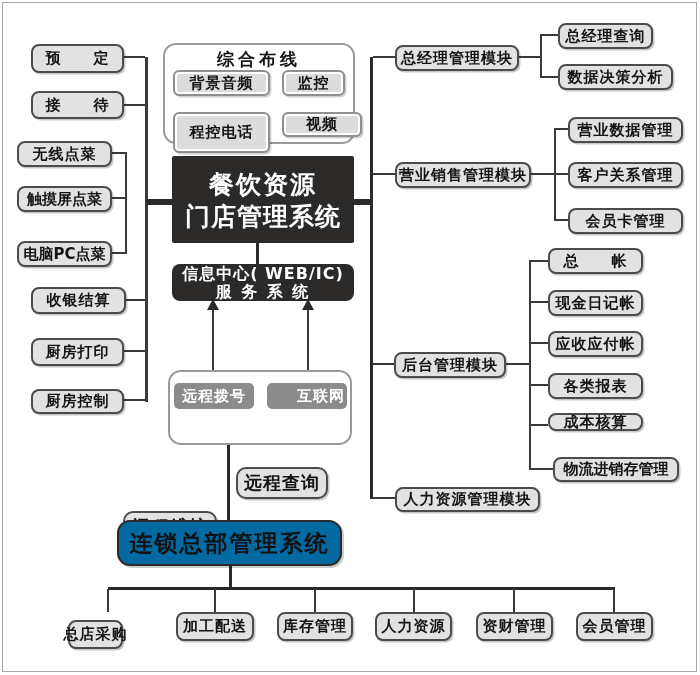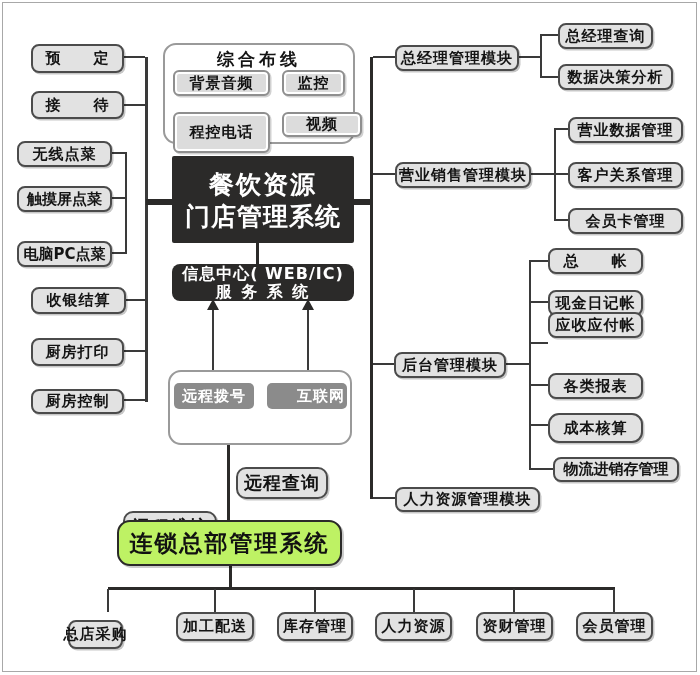--- a/index.html
+++ b/index.html
@@ -19,21 +19,21 @@
   .cablebox{position:absolute;box-sizing:border-box;background:#dcdcdc;border:2px solid #8f8f8f;
          box-shadow:inset 0 0 0 2px #ffffff,1.5px 1.5px 0 rgba(0,0,0,.18);border-radius:6px;
          display:flex;align-items:center;justify-content:center;font-weight:bold;
          font-size:15px;letter-spacing:1px;color:#141414;white-space:nowrap;}
   .dark{position:absolute;box-sizing:border-box;background:#2b2a29;color:#ffffff;
         display:flex;flex-direction:column;align-items:center;justify-content:center;
         font-weight:bold;white-space:nowrap;}
   .chip{position:absolute;box-sizing:border-box;background:#8b8b8b;color:#ffffff;
         border-radius:5px;display:flex;align-items:center;justify-content:center;
         font-weight:bold;font-size:15px;letter-spacing:1px;white-space:nowrap;z-index:3;}
-  .hq{position:absolute;box-sizing:border-box;background:#bef264;border:2px solid #2b2a29;
+  .hq{position:absolute;box-sizing:border-box;background:#0369a1;border:2px solid #2b2a29;
       border-radius:13px;display:flex;align-items:center;justify-content:center;
       font-weight:bold;font-size:23px;letter-spacing:2px;color:#111;
       box-shadow:2px 2px 0 rgba(0,0,0,.2);white-space:nowrap;}
   .arrow{position:absolute;width:0;height:0;border-left:6px solid transparent;
          border-right:6px solid transparent;border-bottom:11px solid #2b2a29;}
   .t1{font-size:25px;line-height:33px;letter-spacing:2px;}
   .t2{font-size:25px;line-height:31px;letter-spacing:1px;}
   .i1{font-size:16px;line-height:18px;letter-spacing:1px;}
   .i2{font-size:16px;line-height:17px;letter-spacing:2px;}
   .small{font-size:15px;}
@@ -211,25 +211,25 @@
     </div>
   <div class="node" style="left:568px;top:208px;width:115px;height:26px;">
       <span>会员卡管理</span>
     </div>
   <div class="node" style="left:548px;top:248px;width:95px;height:26px;">
       <span>总　　帐</span>
     </div>
   <div class="node" style="left:548px;top:290px;width:95px;height:26px;">
       <span>现金日记帐</span>
     </div>
-  <div class="node" style="left:548px;top:312px;width:95px;height:26px;align-items:center;">
+  <div class="node" style="left:548px;top:331px;width:95px;height:26px;align-items:center;">
       <span>应收应付帐</span>
     </div>
   <div class="node" style="left:548px;top:373px;width:95px;height:26px;">
       <span>各类报表</span>
     </div>
-  <div class="node" style="left:548px;top:413px;width:95px;height:30px;border-radius:11px;">
+  <div class="node" style="left:548px;top:413px;width:95px;height:18px;">
       <span>成本核算</span>
     </div>
   <div class="node small" style="left:553px;top:457px;width:126px;height:25px;letter-spacing:0;">
       <span>物流进销存管理</span>
     </div>
 </div>
 
 </body></html>

